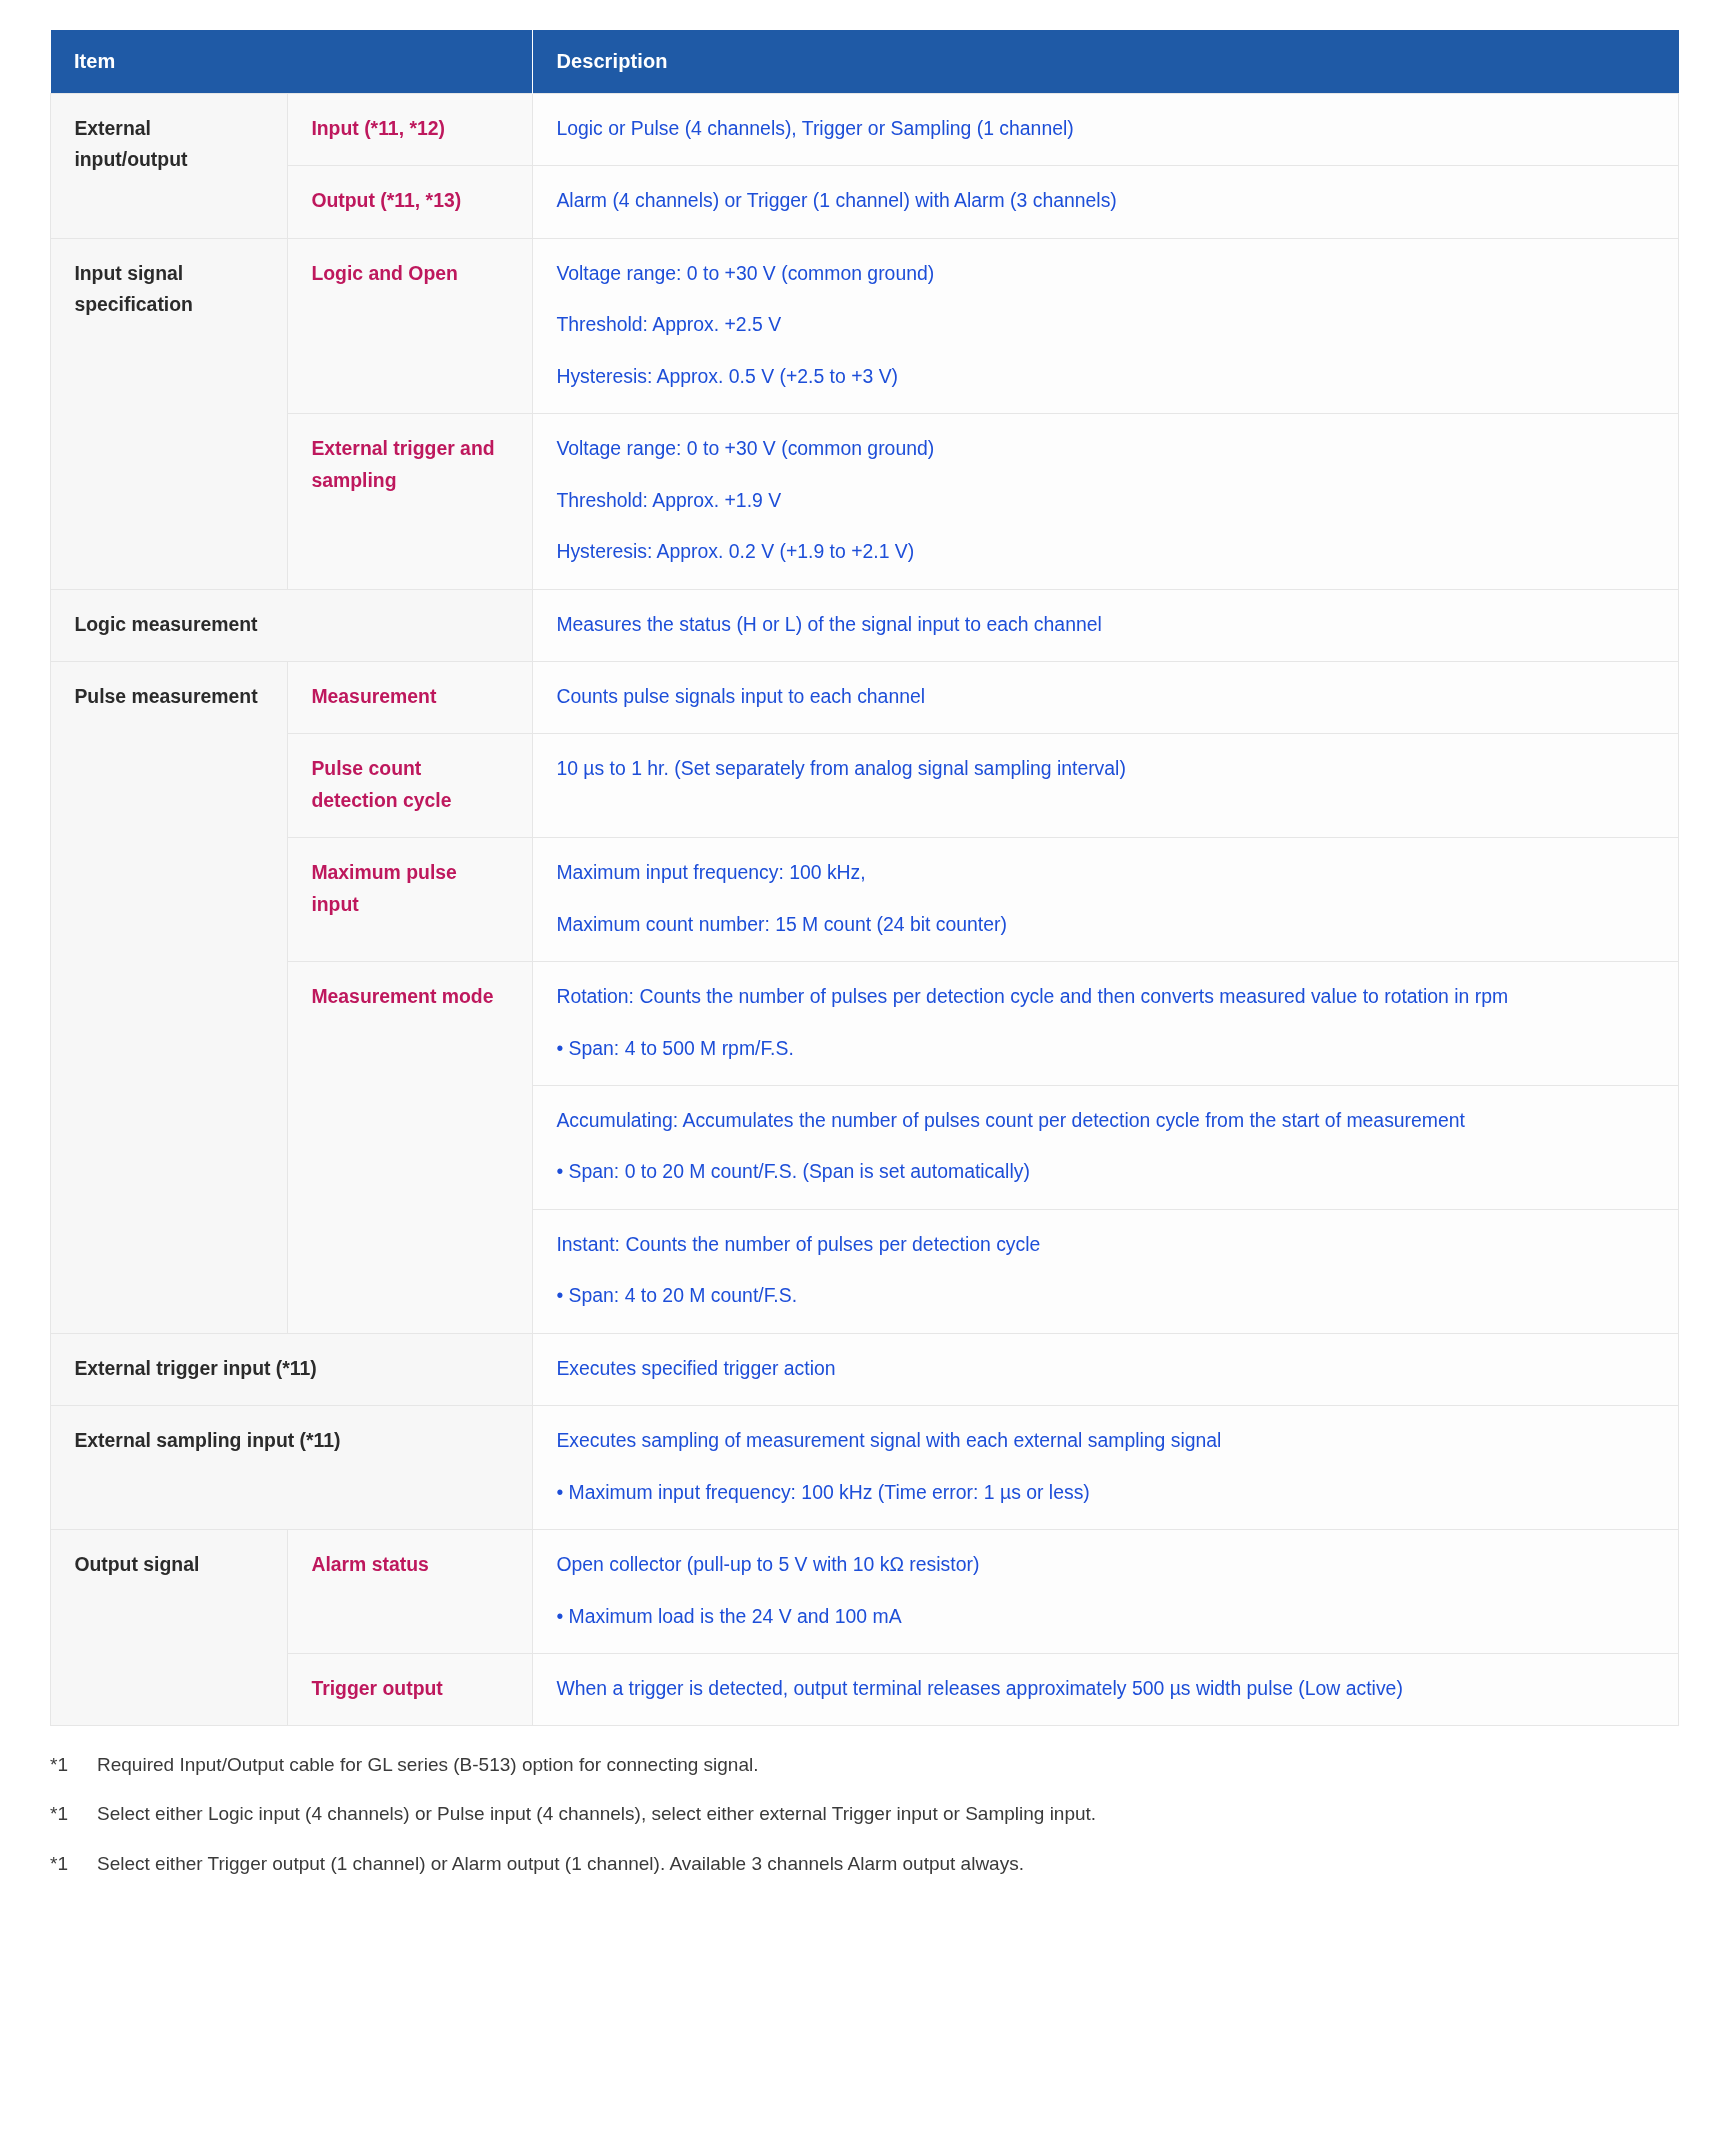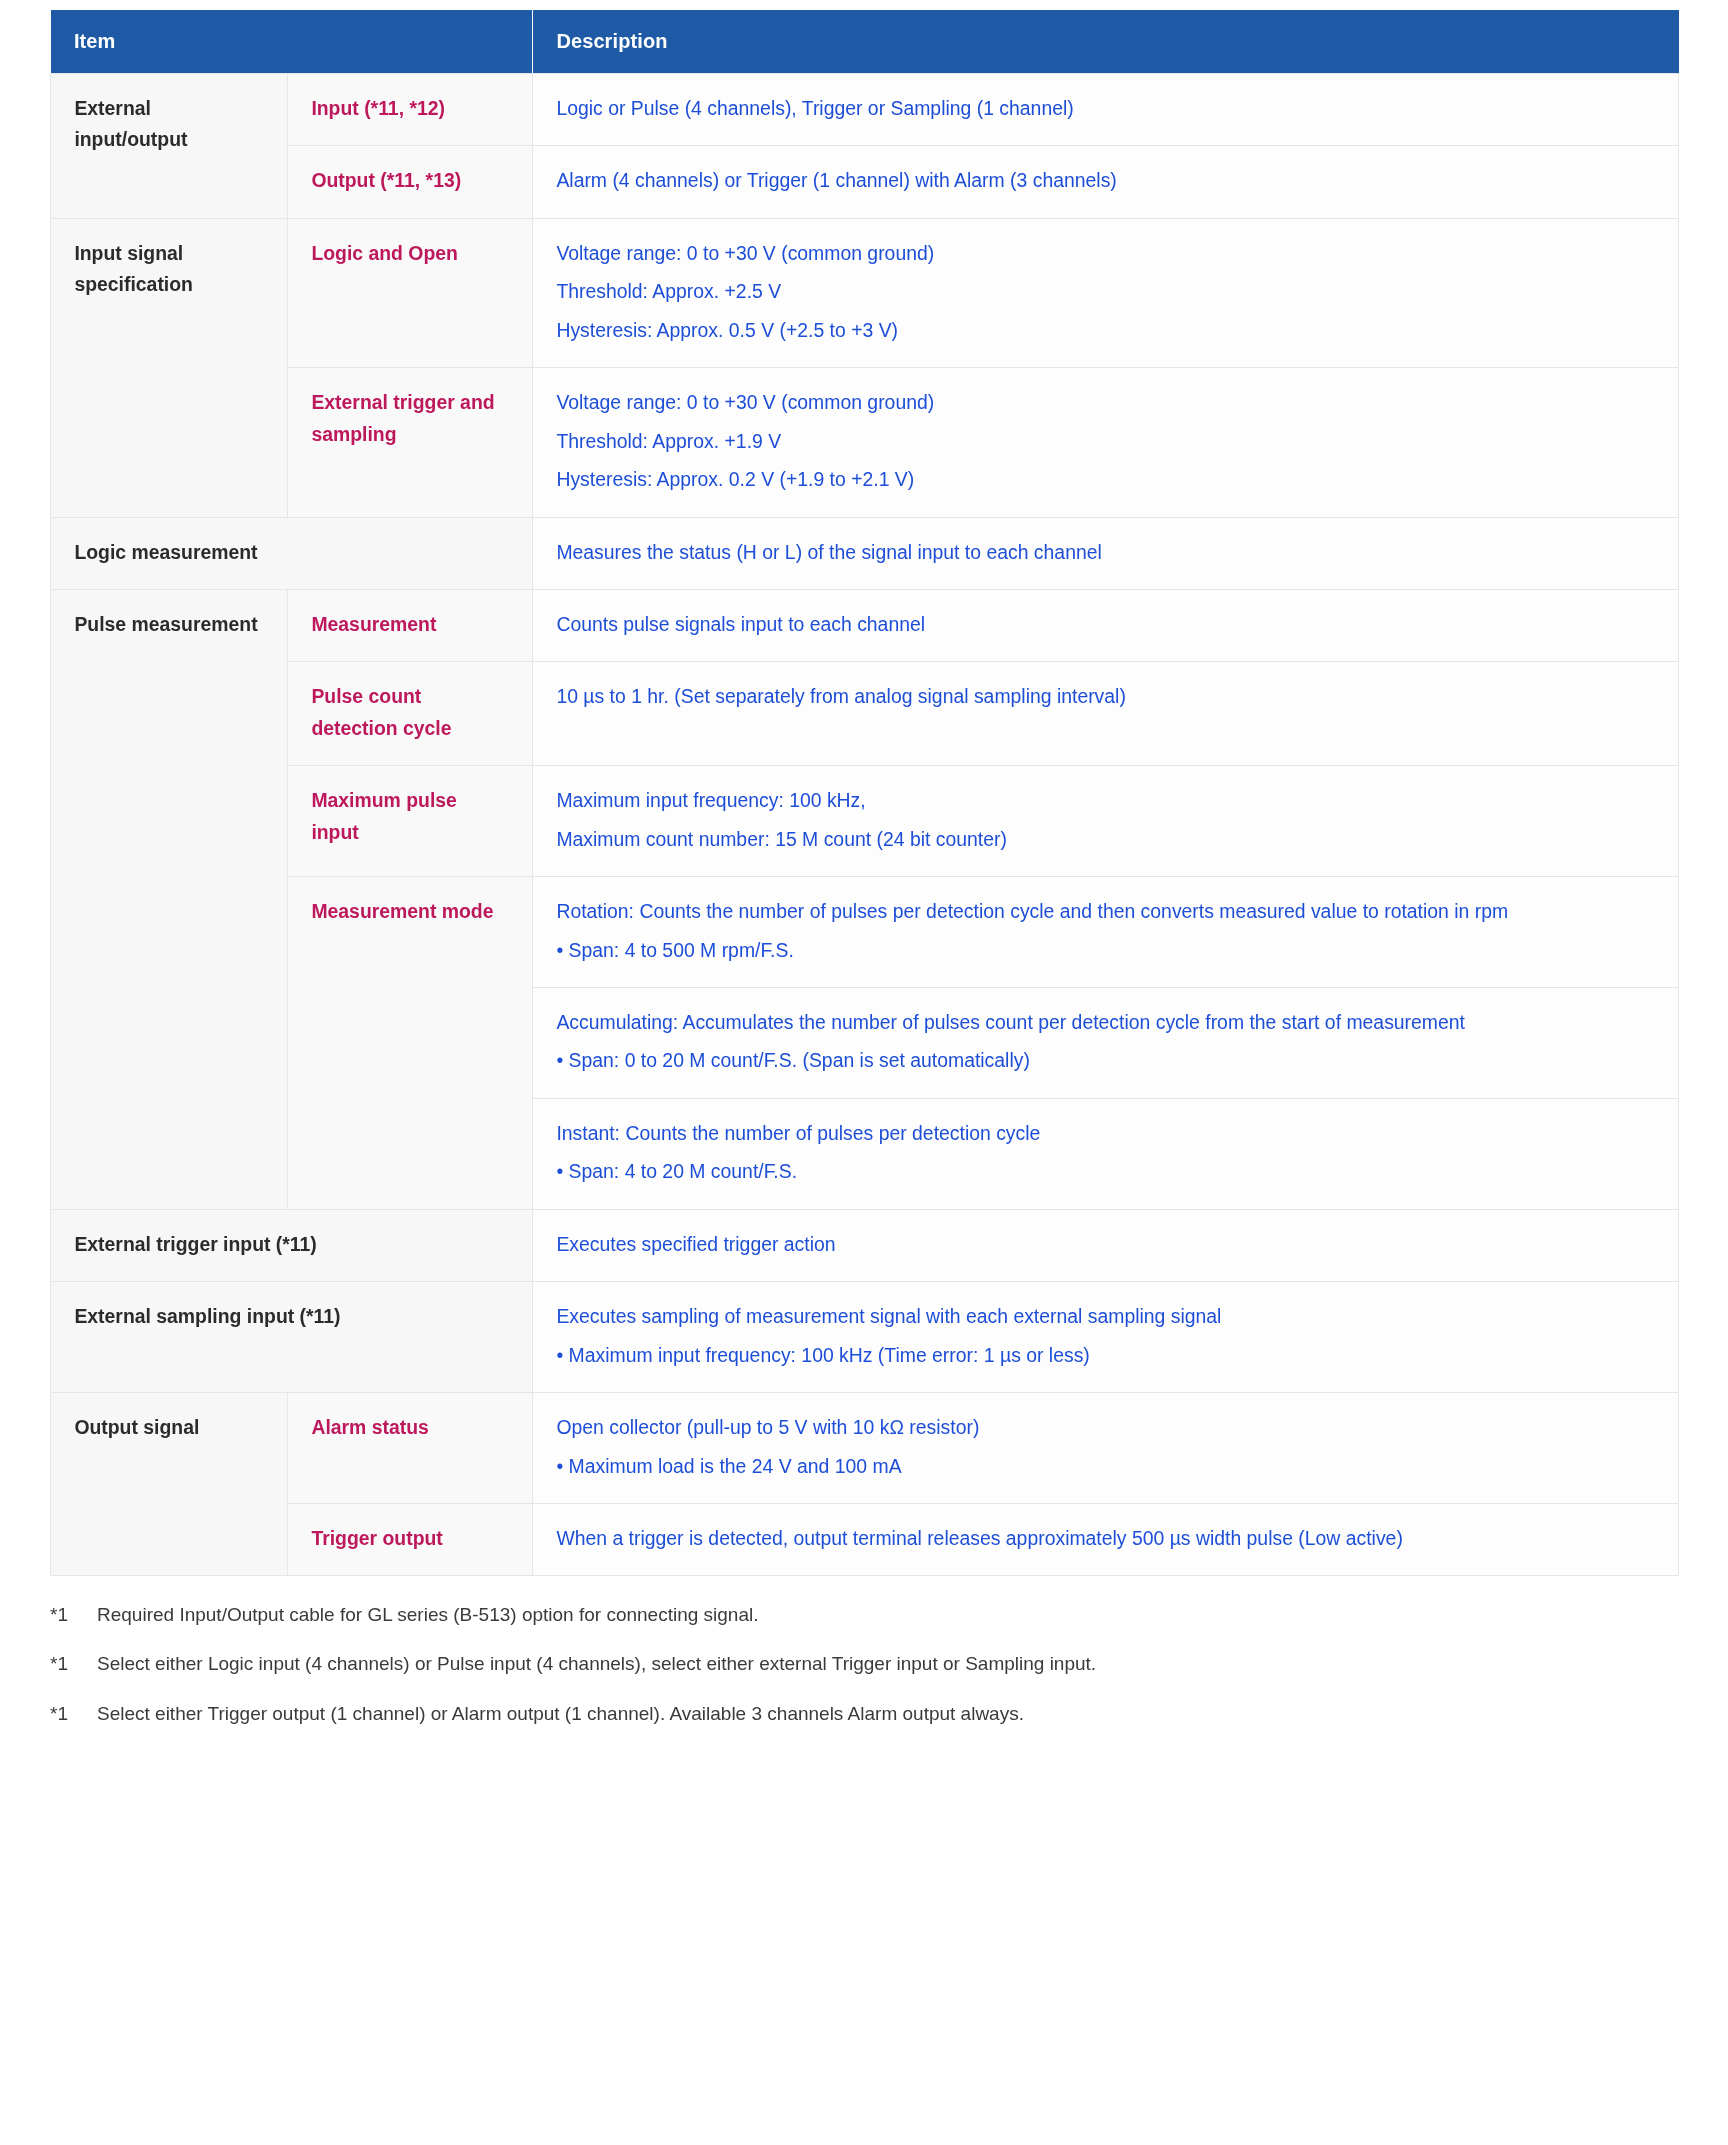--- a/index.html
+++ b/index.html
@@ -8,21 +8,21 @@
     background: #ffffff;
     width: 1728px;
   }
   body {
     font-family: "Liberation Sans", sans-serif;
     color: #333333;
   }
   .page {
     width: 1684px;
     min-height: 2146px;
-    padding: 10px 50px 0 50px;
+    padding: 30px 50px 0 50px;
     background: #ffffff;
   }
   table.spec {
     width: 1627px;
     border-collapse: collapse;
     table-layout: fixed;
     border: none;
   }
   table.spec col.c1 { width: 237px; }
   table.spec col.c2 { width: 245px; }
@@ -55,21 +55,21 @@
     color: #2b2b2b;
     background: #f7f7f7;
     margin-left: 12px;
   }
   tbody td.subcell {
     font-weight: bold;
     color: #be185d;
     background: #f9f9f9;
   }
   tbody td p { margin: 0; }
-  tbody td p + p { margin-top: 7px; }
+  tbody td p + p { margin-top: 20px; }
 
   .footnotes {
     width: 1627px;
     margin-top: 23.4px;
     padding-bottom: 31px;
   }
   .fn {
     display: flex;
     align-items: flex-start;
     font-size: 19px;

